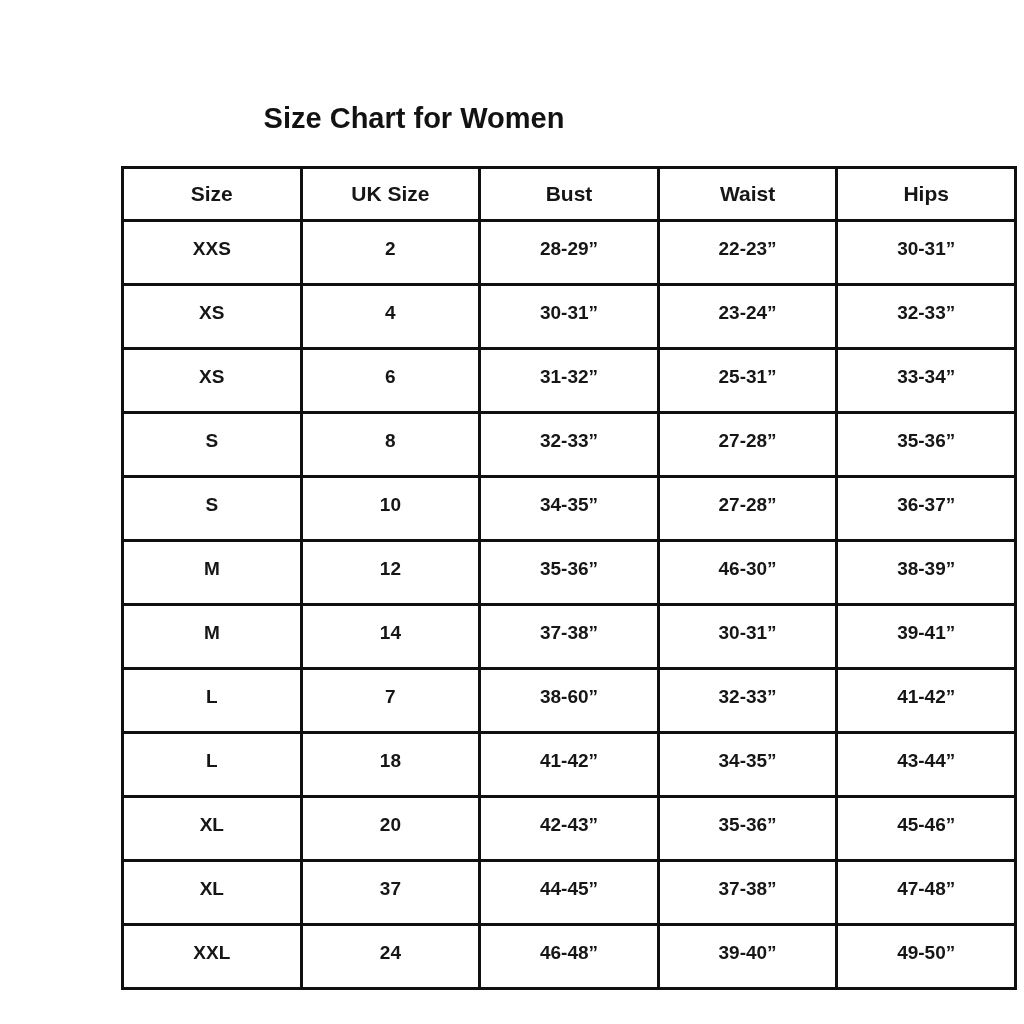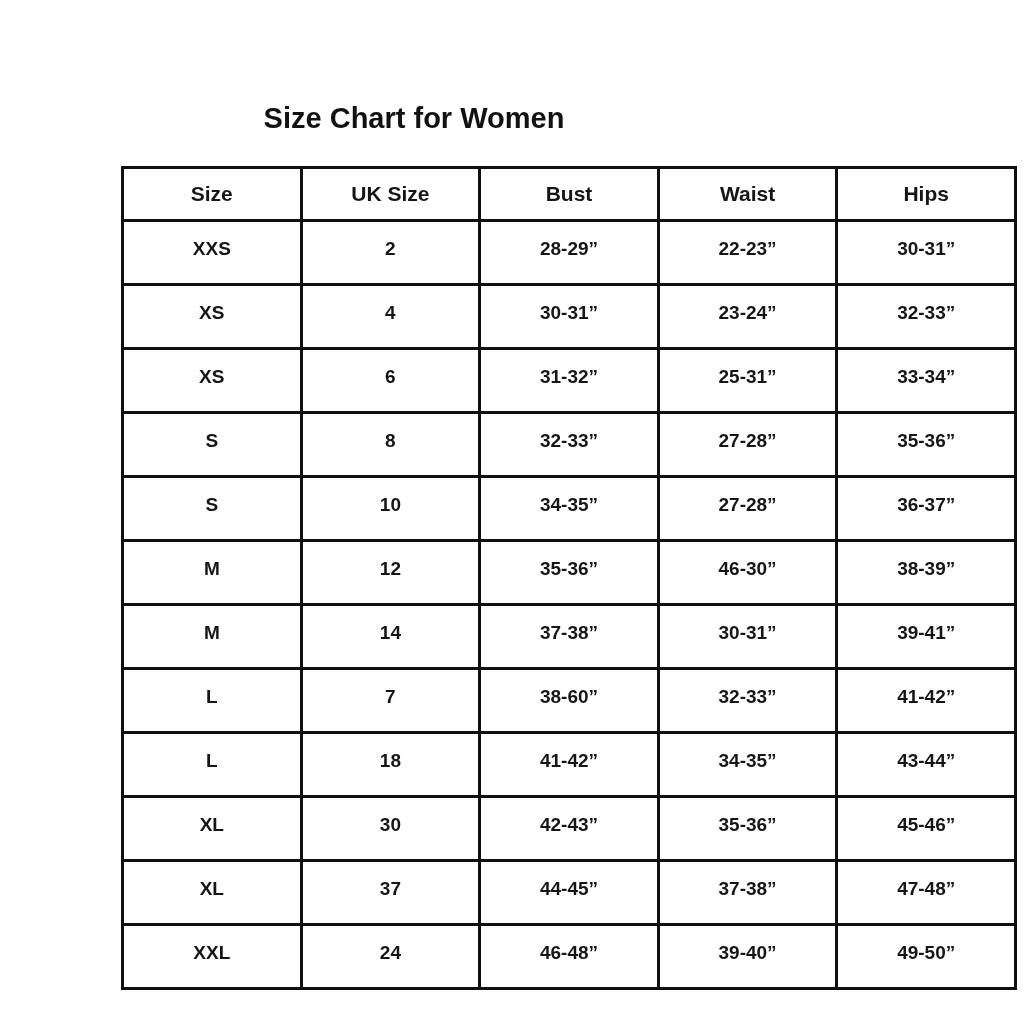--- a/index.html
+++ b/index.html
@@ -127,21 +127,21 @@
       </tr>
       <tr>
         <td>L</td>
         <td>18</td>
         <td>41-42”</td>
         <td>34-35”</td>
         <td>43-44”</td>
       </tr>
       <tr>
         <td>XL</td>
-        <td>30</td>
+        <td>20</td>
         <td>42-43”</td>
         <td>35-36”</td>
         <td>45-46”</td>
       </tr>
       <tr>
         <td>XL</td>
         <td>37</td>
         <td>44-45”</td>
         <td>37-38”</td>
         <td>47-48”</td>

